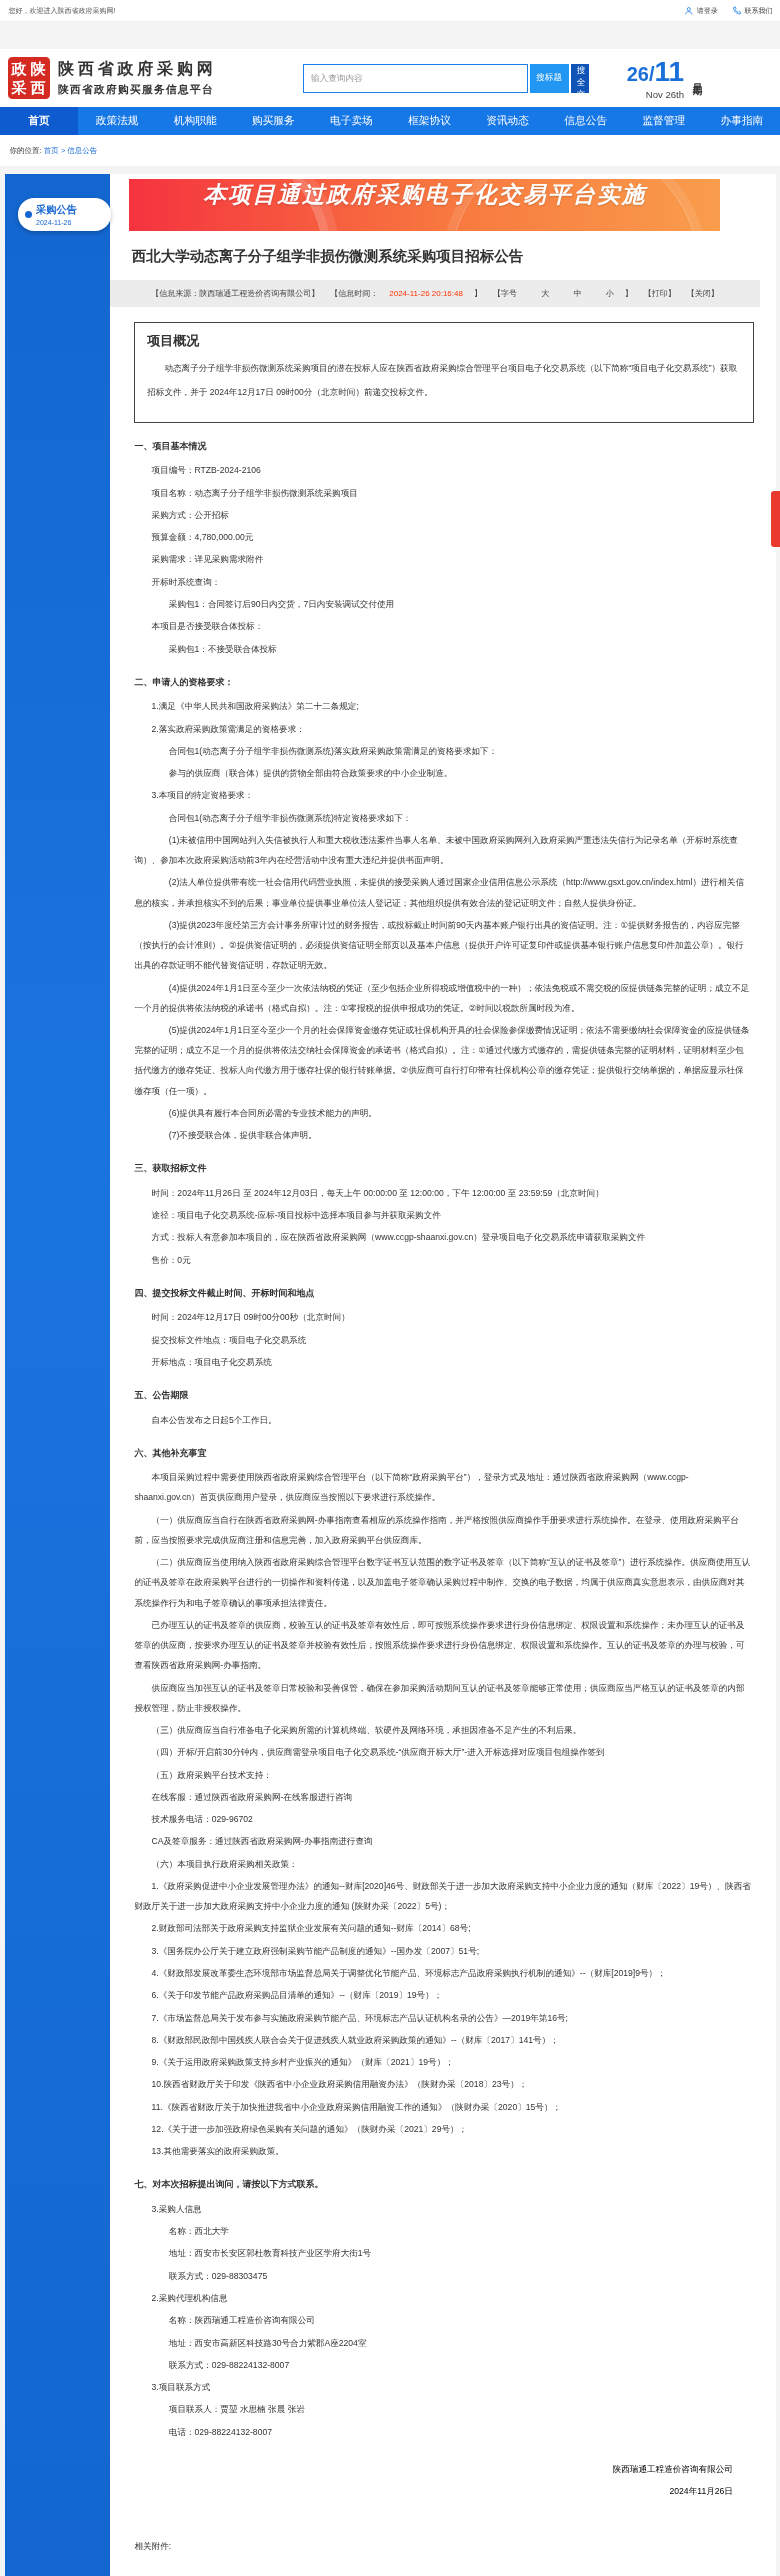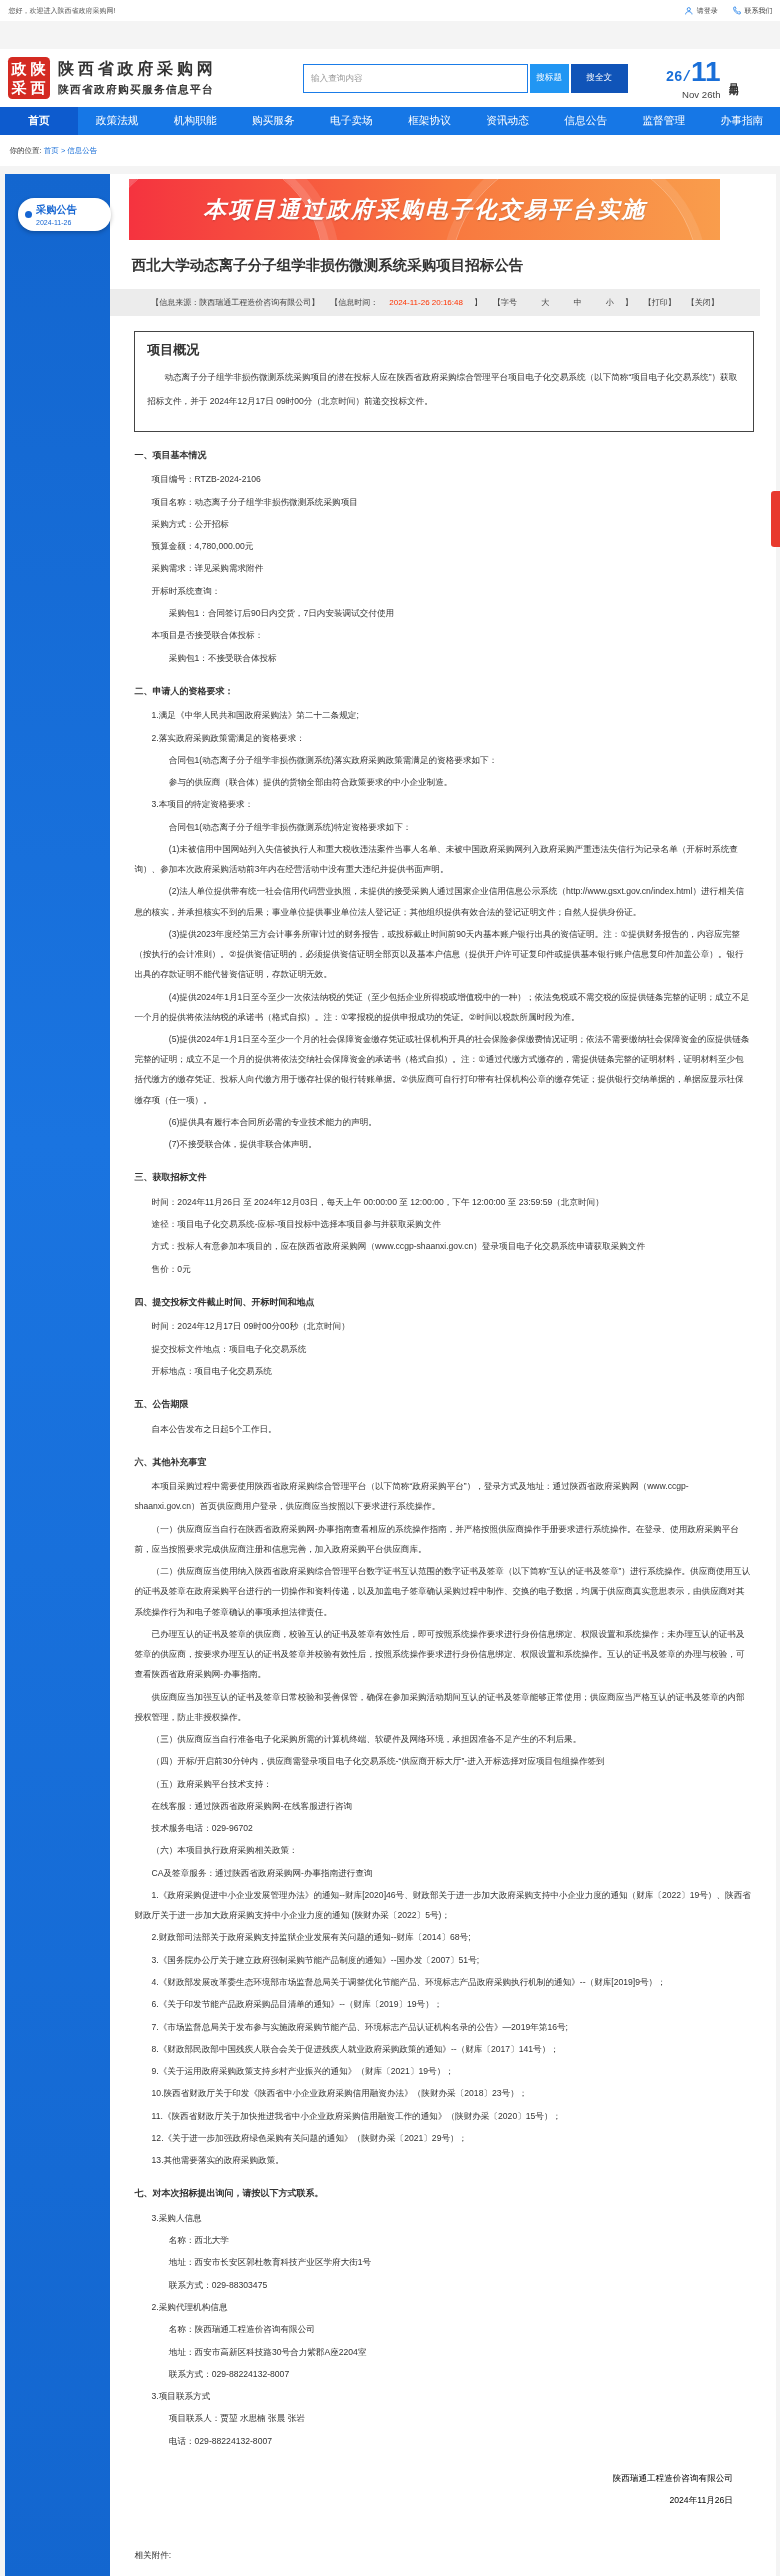--- a/index.html
+++ b/index.html
@@ -13,45 +13,45 @@
   
   .header{background:#fff;height:58px;display:flex;align-items:center;padding:0 7.5px;box-sizing:border-box;}
   .logo{width:42px;height:42px;background:#d42a22;border-radius:4.3px;display:grid;grid-template-columns:1fr 1fr;place-items:center;color:#fff;font-weight:bold;font-size:15px;line-height:1;padding:2.1px;box-sizing:border-box;}
   .brand{margin-left:8.6px;}
   .brand .b1{font-size:16px;font-weight:bold;color:#333;letter-spacing:3.8px;}
   .brand .b2{font-size:10.7px;font-weight:bold;color:#333;letter-spacing:1.3px;margin-top:3.2px;}
   .search{display:flex;align-items:stretch;margin-left:86px;height:29px;}
   .search input{width:225px;border:1.1px solid #1a7ce8;font-size:8.6px;padding:0 7.5px;outline:none;box-sizing:border-box;color:#333;}
   .search input::placeholder{color:#999;}
   .btn-title{width:39px;background:#2196f3;color:#fff;border:none;font-size:8.6px;cursor:pointer;margin-left:2.1px;}
-  .btn-full{width:57px;background:#1054b8;color:#fff;border:none;font-size:8.6px;cursor:pointer;margin-left:2.1px;}
+  .btn-full{width:18px;background:#1054b8;color:#fff;border:none;font-size:8.6px;cursor:pointer;margin-left:2.1px;}
   .datebox{margin-left:38px;display:flex;align-items:center;gap:6.4px;}
   .date-main{text-align:right;}
   .date-dm{color:#1a6fd8;font-weight:bold;}
-  .date-dm .sm{font-size:14px;font-family:Liberation Mono, monospace;}
+  .date-dm .sm{font-size:20px;}
   .date-dm .lg{font-size:28px;}
   .date-en{font-size:9.6px;color:#444;margin-top:1.1px;}
   .date-week{writing-mode:vertical-lr;font-size:9.6px;color:#333;font-weight:bold;letter-spacing:2.1px;}
   
   .nav{background:#1677e6;height:28px;display:flex;}
   .nav-item{flex:1;display:flex;align-items:center;justify-content:center;color:#fff;font-size:10.7px;cursor:pointer;}
   .nav-item.active{background:#0d5bce;font-weight:bold;}
   
   .crumbrow{background:#fff;height:31px;display:flex;align-items:center;padding-left:9.6px;font-size:7.5px;color:#333;gap:2.1px;}
   .crumb-link{color:#1a6fd8;cursor:pointer;}
   .gap12{height:7.5px;}
   
   .main{display:flex;align-items:stretch;padding:0 5.4px;}
   .sidebar{width:105px;background:linear-gradient(180deg,#1366cf,#1a74e0 40%,#1366cf);position:relative;flex-shrink:0;}
   .side-tag{position:absolute;top:24px;left:13px;width:81px;background:#fff;border-radius:16px;box-shadow:0 1.6px 4.3px rgba(0,0,0,.25);padding:4.8px 5.4px 4.8px 6.4px;display:flex;align-items:center;gap:4.3px;cursor:pointer;}
   .side-dot{width:7px;height:7px;border-radius:50%;background:#1565d2;flex-shrink:0;}
   .side-tag .t1{color:#1565d2;font-size:10.2px;font-weight:bold;}
   .side-tag .t2{color:#1565d2;font-size:7px;margin-top:2.1px;}
   .content{flex:1;background:#fff;padding:5.4px 10.7px 32px 0;box-sizing:border-box;}
-  .banner{margin:0 0 0 19px;width:591px;height:61px;background:linear-gradient(90deg,#f5333f,#f8793f 55%,#f99d4c);display:flex;align-items:center;justify-content:center;position:relative;overflow:hidden;}
+  .banner{margin:0 0 0 19px;width:591px;height:52px;background:linear-gradient(90deg,#f5333f,#f8793f 55%,#f99d4c);display:flex;align-items:flex-start;justify-content:center;position:relative;overflow:hidden;}
   .banner:before{content:"";position:absolute;left:-32px;bottom:-139px;width:225px;height:225px;border-radius:50%;border:1.1px solid rgba(255,255,255,.3);box-shadow:0 0 0 7.5px rgba(255,255,255,.12), 0 0 0 16px rgba(255,255,255,.1);}
   .banner:after{content:"";position:absolute;right:21.4px;bottom:-161px;width:247px;height:247px;border-radius:50%;border:1.1px solid rgba(255,255,255,.28);box-shadow:0 0 0 8.6px rgba(255,255,255,.1);}
   .banner-text{color:#fff;font-size:22.5px;font-weight:900;font-style:italic;letter-spacing:2.1px;text-shadow:0 1.1px 1.6px rgba(0,0,0,.18);z-index:1;}
   .art-title{font-size:14.5px;font-weight:bold;color:#333;text-align:left;margin:16px 21.4px 14px 21.4px;}
   .metabar{background:#ececec;margin-right:5.4px;height:27px;display:flex;align-items:center;justify-content:center;font-size:8px;color:#444;gap:11px;}
   .meta-red{color:#f30;}
   .meta-act{cursor:pointer;}
   .overview{border:0.5px solid #444;margin:15px 10.7px 5.4px 24px;padding:8.6px 11.8px 18px 11.8px;font-size:8.6px;color:#333;}
   .overview .ov-title{font-weight:bold;font-size:13px;}
   .overview .ov-body{margin-top:7.5px;line-height:2.7;text-indent:2em;}
@@ -230,22 +230,22 @@
           <div class="para ind1">本项目采购过程中需要使用陕西省政府采购综合管理平台（以下简称“政府采购平台”），登录方式及地址：通过陕西省政府采购网（www.ccgp-shaanxi.gov.cn）首页供应商用户登录，供应商应当按照以下要求进行系统操作。</div>
           <div class="para ind1">（一）供应商应当自行在陕西省政府采购网-办事指南查看相应的系统操作指南，并严格按照供应商操作手册要求进行系统操作。在登录、使用政府采购平台前，应当按照要求完成供应商注册和信息完善，加入政府采购平台供应商库。</div>
           <div class="para ind1">（二）供应商应当使用纳入陕西省政府采购综合管理平台数字证书互认范围的数字证书及签章（以下简称“互认的证书及签章”）进行系统操作。供应商使用互认的证书及签章在政府采购平台进行的一切操作和资料传递，以及加盖电子签章确认采购过程中制作、交换的电子数据，均属于供应商真实意思表示，由供应商对其系统操作行为和电子签章确认的事项承担法律责任。</div>
           <div class="para ind1">已办理互认的证书及签章的供应商，校验互认的证书及签章有效性后，即可按照系统操作要求进行身份信息绑定、权限设置和系统操作；未办理互认的证书及签章的供应商，按要求办理互认的证书及签章并校验有效性后，按照系统操作要求进行身份信息绑定、权限设置和系统操作。互认的证书及签章的办理与校验，可查看陕西省政府采购网-办事指南。</div>
           <div class="para ind1">供应商应当加强互认的证书及签章日常校验和妥善保管，确保在参加采购活动期间互认的证书及签章能够正常使用；供应商应当严格互认的证书及签章的内部授权管理，防止非授权操作。</div>
           <div class="para ind1">（三）供应商应当自行准备电子化采购所需的计算机终端、软硬件及网络环境，承担因准备不足产生的不利后果。</div>
           <div class="para ind1">（四）开标/开启前30分钟内，供应商需登录项目电子化交易系统-“供应商开标大厅”-进入开标选择对应项目包组操作签到</div>
           <div class="para ind1">（五）政府采购平台技术支持：</div>
           <div class="para ind1">在线客服：通过陕西省政府采购网-在线客服进行咨询</div>
           <div class="para ind1">技术服务电话：029-96702</div>
+          <div class="para ind1">CA及签章服务：通过陕西省政府采购网-办事指南进行查询</div>
           <div class="para ind1">（六）本项目执行政府采购相关政策：</div>
-          <div class="para ind1">CA及签章服务：通过陕西省政府采购网-办事指南进行查询</div>
           <div class="para ind1">1.《政府采购促进中小企业发展管理办法》的通知--财库[2020]46号、财政部关于进一步加大政府采购支持中小企业力度的通知（财库〔2022〕19号）、陕西省财政厅关于进一步加大政府采购支持中小企业力度的通知 (陕财办采〔2022〕5号)；</div>
           <div class="para ind1">2.财政部司法部关于政府采购支持监狱企业发展有关问题的通知--财库〔2014〕68号;</div>
           <div class="para ind1">3.《国务院办公厅关于建立政府强制采购节能产品制度的通知》--国办发〔2007〕51号;</div>
           <div class="para ind1">4.《财政部发展改革委生态环境部市场监督总局关于调整优化节能产品、环境标志产品政府采购执行机制的通知》--（财库[2019]9号）；</div>
           <div class="para ind1">6.《关于印发节能产品政府采购品目清单的通知》--（财库〔2019〕19号）；</div>
           <div class="para ind1">7.《市场监督总局关于发布参与实施政府采购节能产品、环境标志产品认证机构名录的公告》—2019年第16号;</div>
           <div class="para ind1">8.《财政部民政部中国残疾人联合会关于促进残疾人就业政府采购政策的通知》--（财库〔2017〕141号）；</div>
           <div class="para ind1">9.《关于运用政府采购政策支持乡村产业振兴的通知》（财库〔2021〕19号）；</div>
           <div class="para ind1">10.陕西省财政厅关于印发《陕西省中小企业政府采购信用融资办法》（陕财办采〔2018〕23号）；</div>
           <div class="para ind1">11.《陕西省财政厅关于加快推进我省中小企业政府采购信用融资工作的通知》（陕财办采〔2020〕15号）；</div>

